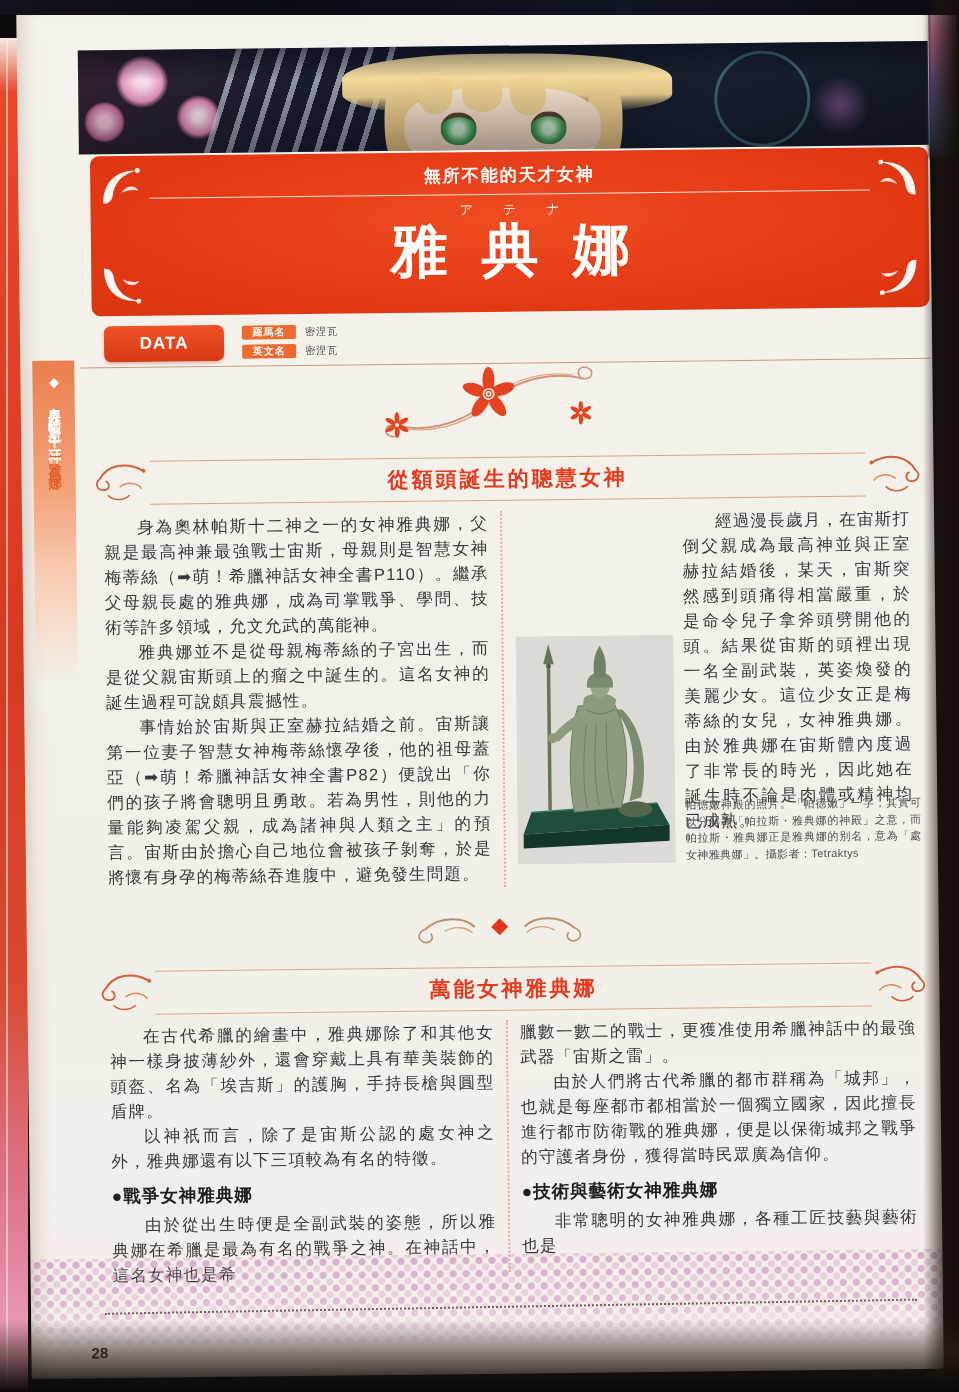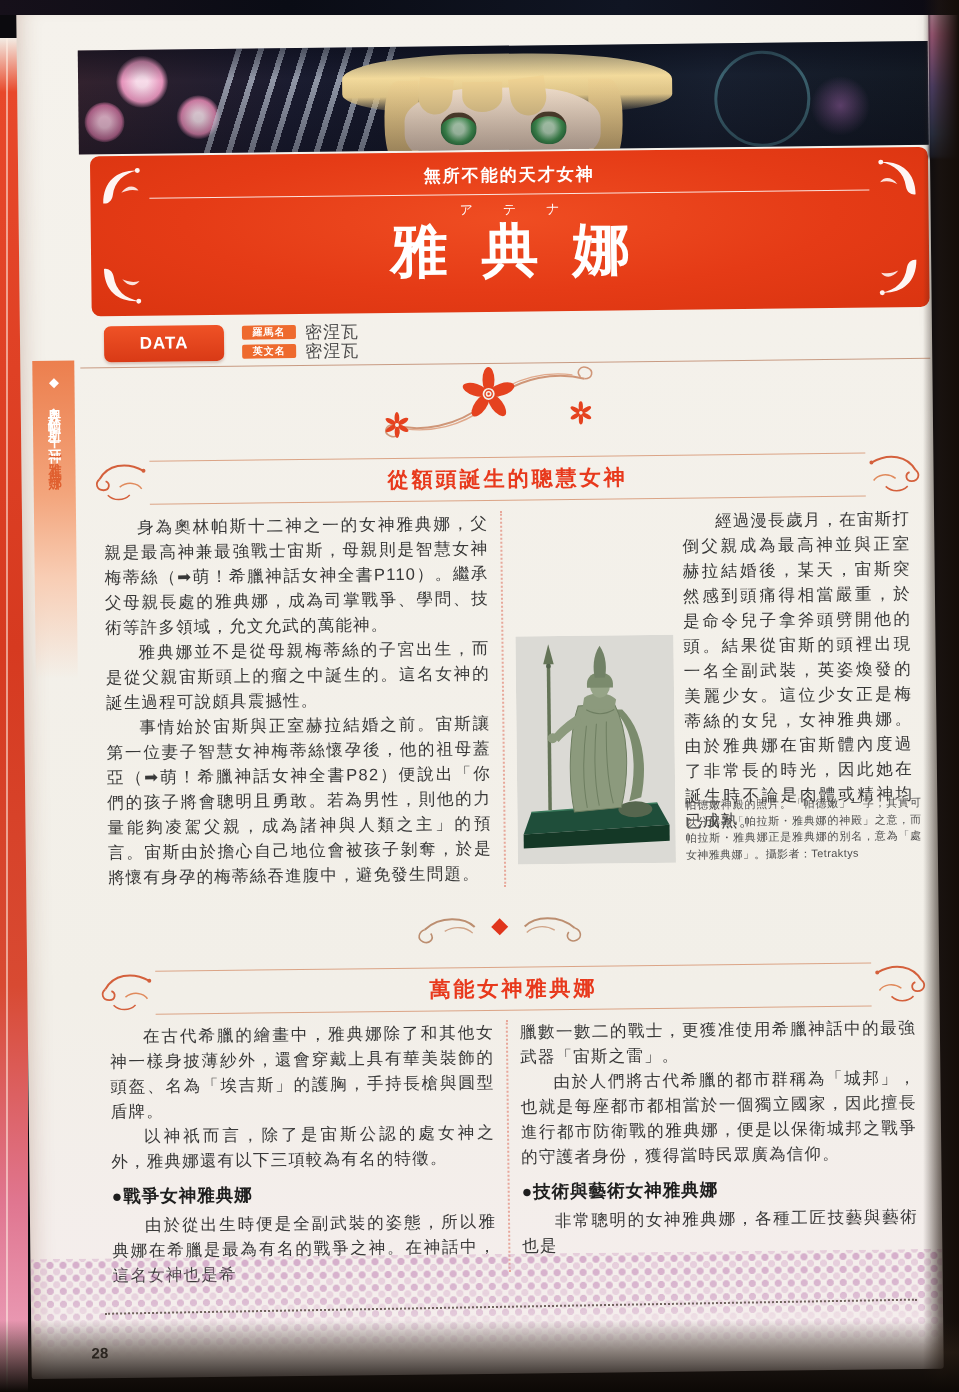--- a/index.html
+++ b/index.html
@@ -68,21 +68,21 @@
     letter-spacing:34px;padding-left:34px;line-height:1.1;margin-top:1px;}
   
   .data-badge{position:absolute;left:84px;top:316px;width:120px;height:36px;border-radius:7px;
     background:linear-gradient(180deg,#ef5226,#d93a16);color:#fff;font-weight:bold;font-size:17px;
     display:flex;align-items:center;justify-content:center;letter-spacing:1px;
     box-shadow:0 2px 3px rgba(120,40,20,.25);}
   .data-fields{position:absolute;left:222px;top:316px;width:300px;}
   .field-row{display:flex;align-items:center;height:16px;margin-bottom:3px;}
   .field-label{width:54px;height:14px;border-radius:2px;background:#ee6a2e;color:#fff;
     font-size:10px;font-weight:bold;display:flex;align-items:center;justify-content:center;letter-spacing:1px;}
-  .field-value{margin-left:9px;font-size:17px;color:#4a4a4a;letter-spacing:1px;}
+  .field-value{margin-left:9px;font-size:10px;color:#4a4a4a;letter-spacing:1px;}
   .data-underline{position:absolute;left:60px;top:357px;width:850px;height:1px;background:#c89b83;}
   
   .side-tab{position:absolute;left:12px;top:350px;width:42px;height:318px;
     background:linear-gradient(180deg,#ec7f4e 0%,#f3a57c 42%,#f8cdb4 68%,rgba(248,215,196,0) 100%);
     display:flex;justify-content:center;}
   .side-text{writing-mode:vertical-rl;text-orientation:upright;font-size:13px;letter-spacing:7px;
     padding-top:14px;font-weight:bold;}
   .side-main{color:#fff;} .side-sub{color:#e06030;}
   
   .flourish-top{position:absolute;left:352px;top:356px;width:232px;height:80px;}

